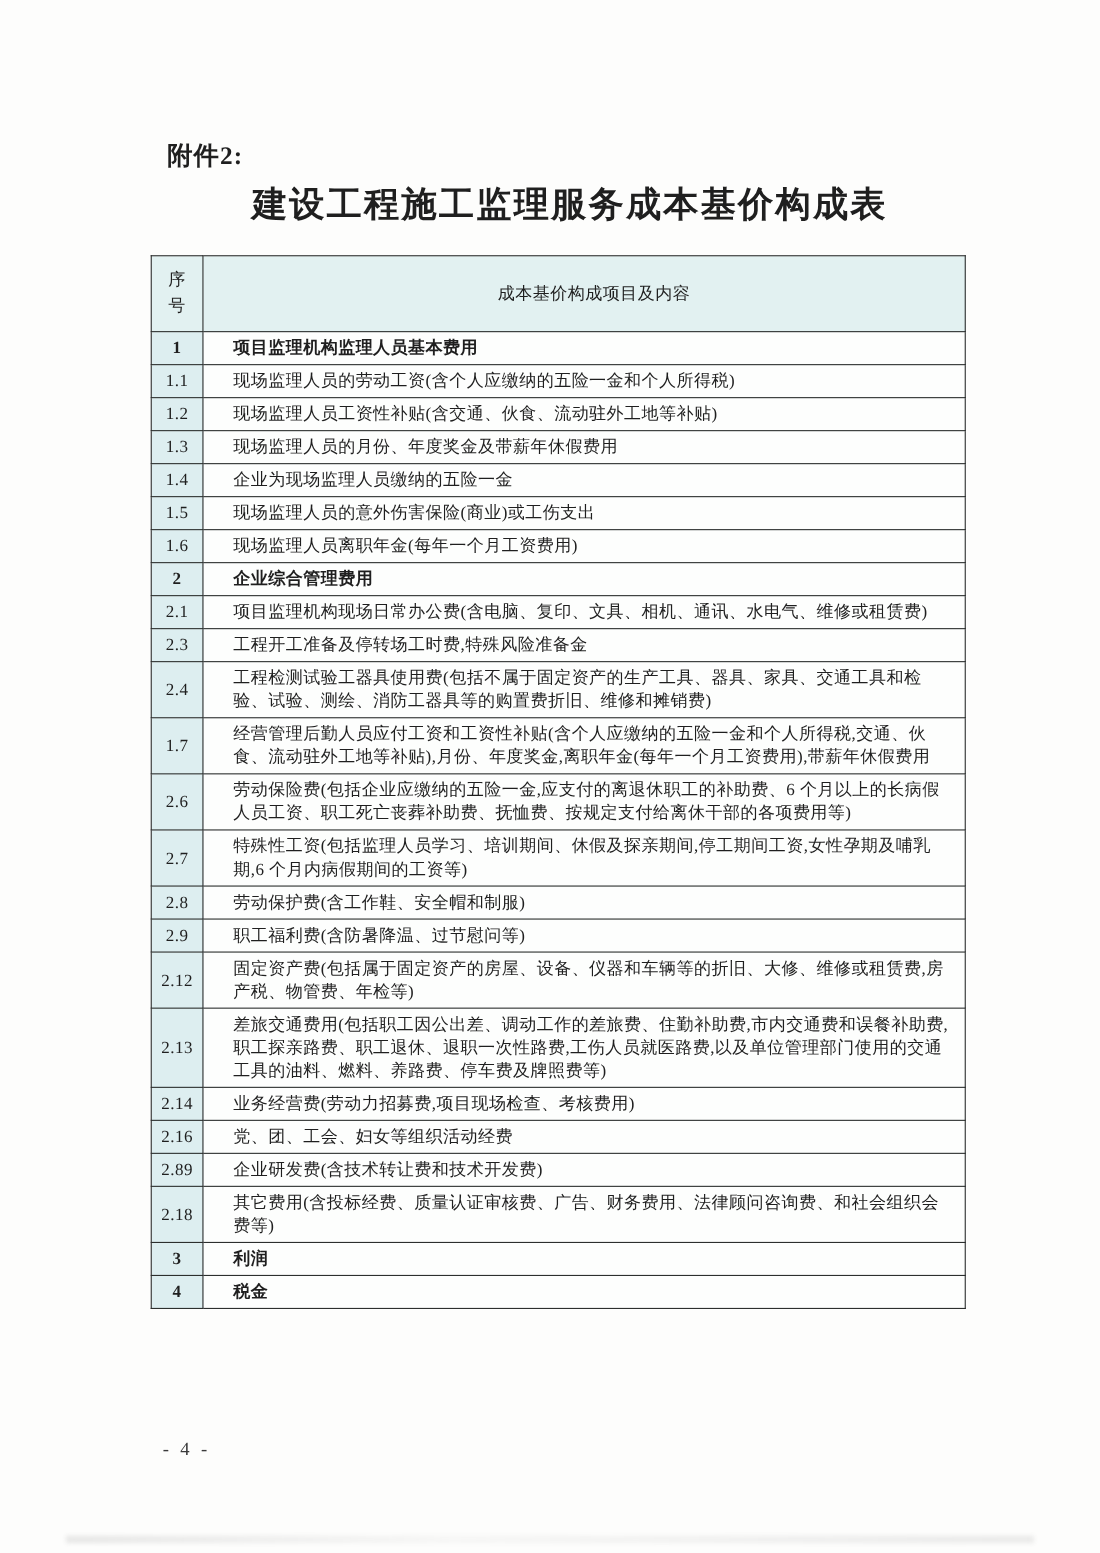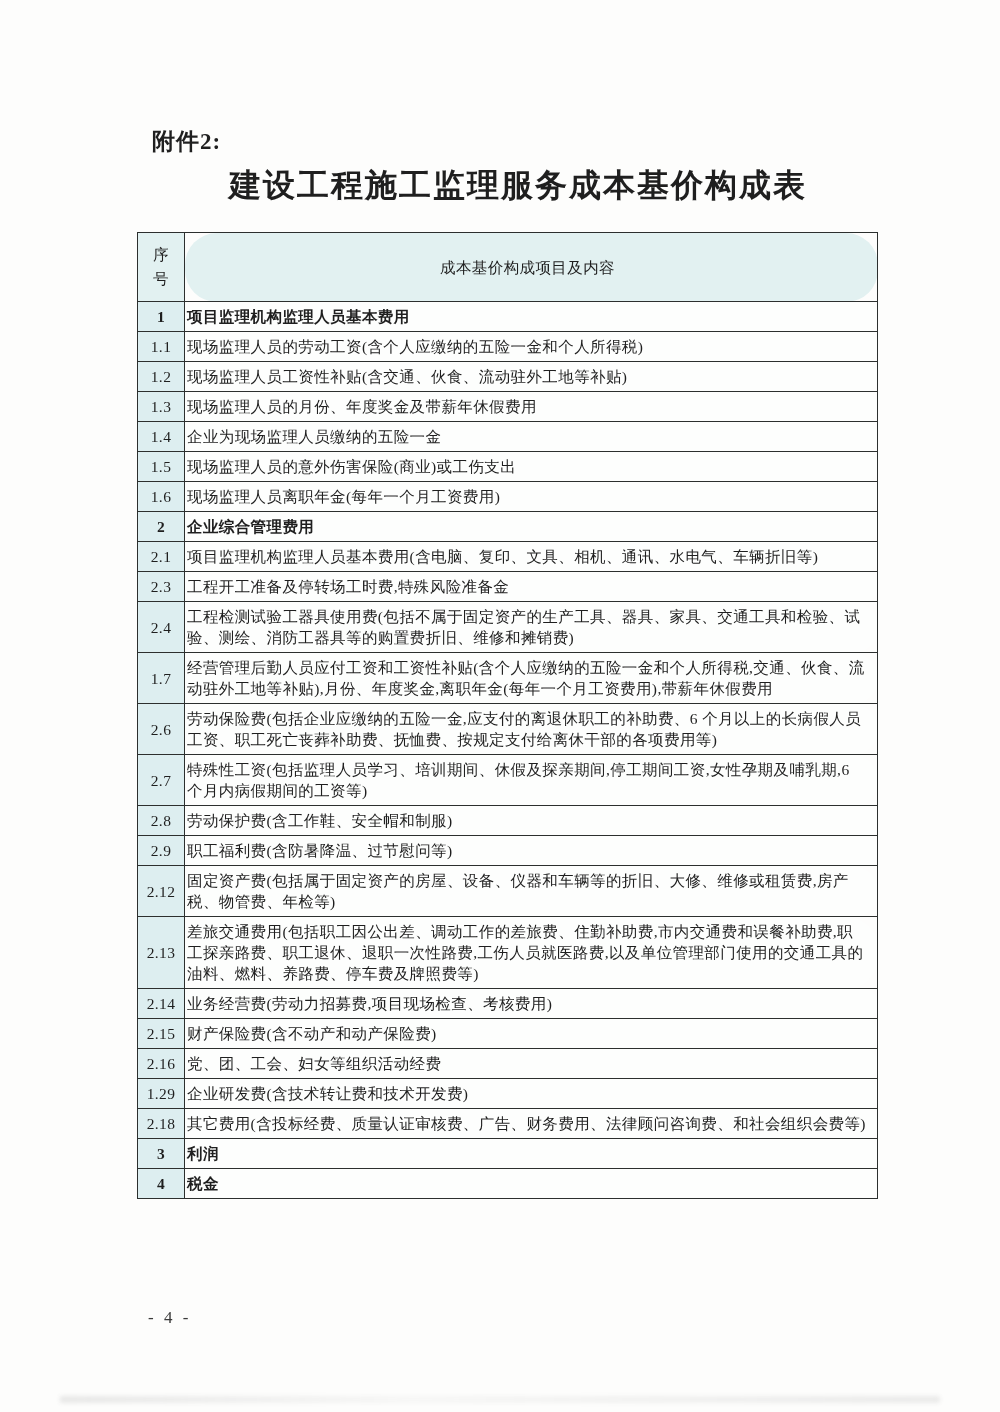--- a/index.html
+++ b/index.html
@@ -42,23 +42,22 @@
   }
   .no-cell{
     width:42px;
     text-align:center;
     background:#ddeef0;
     padding:4px 2px;
     font-family:"Liberation Serif","DejaVu Serif",serif;
   }
   .content-cell{
     background:#fdfefd;
-    padding:4px 9px 4px 2px;
+    padding:4px 9px 4px 27px;
     text-align:left;
-    border-radius:32px;
   }
   .header-row .cell{
     height:60px;
     background:#e2f1f1;
     text-align:center;
   }
   .header-row .no-cell .xh{
     display:inline-block;
     width:1.1em;
     line-height:1.55;
@@ -128,21 +127,21 @@
     <div class="cell content-cell">现场监理人员离职年金(每年一个月工资费用)</div>
   </div>
 
   <div class="row section">
     <div class="cell no-cell">2</div>
     <div class="cell content-cell">企业综合管理费用</div>
   </div>
 
   <div class="row">
     <div class="cell no-cell">2.1</div>
-    <div class="cell content-cell">项目监理机构监理人员基本费用(含电脑、复印、文具、相机、通讯、水电气、车辆折旧等)</div>
+    <div class="cell content-cell">项目监理机构现场日常办公费(含电脑、复印、文具、相机、通讯、水电气、维修或租赁费)</div>
   </div>
 
 
   <div class="row">
     <div class="cell no-cell">2.3</div>
     <div class="cell content-cell">工程开工准备及停转场工时费,特殊风险准备金</div>
   </div>
 
   <div class="row">
     <div class="cell no-cell">2.4</div>
@@ -184,32 +183,28 @@
   <div class="row">
     <div class="cell no-cell">2.13</div>
     <div class="cell content-cell">差旅交通费用(包括职工因公出差、调动工作的差旅费、住勤补助费,市内交通费和误餐补助费,职工探亲路费、职工退休、退职一次性路费,工伤人员就医路费,以及单位管理部门使用的交通工具的油料、燃料、养路费、停车费及牌照费等)</div>
   </div>
 
   <div class="row">
     <div class="cell no-cell">2.14</div>
     <div class="cell content-cell">业务经营费(劳动力招募费,项目现场检查、考核费用)</div>
   </div>
 
-  <div class="row">
-    <div class="cell no-cell">2.15</div>
-    <div class="cell content-cell">财产保险费(含不动产和动产保险费)</div>
-  </div>
 
   <div class="row">
     <div class="cell no-cell">2.16</div>
     <div class="cell content-cell">党、团、工会、妇女等组织活动经费</div>
   </div>
 
   <div class="row">
-    <div class="cell no-cell">1.29</div>
+    <div class="cell no-cell">2.89</div>
     <div class="cell content-cell">企业研发费(含技术转让费和技术开发费)</div>
   </div>
 
   <div class="row">
     <div class="cell no-cell">2.18</div>
     <div class="cell content-cell">其它费用(含投标经费、质量认证审核费、广告、财务费用、法律顾问咨询费、和社会组织会费等)</div>
   </div>
 
   <div class="row section">
     <div class="cell no-cell">3</div>

